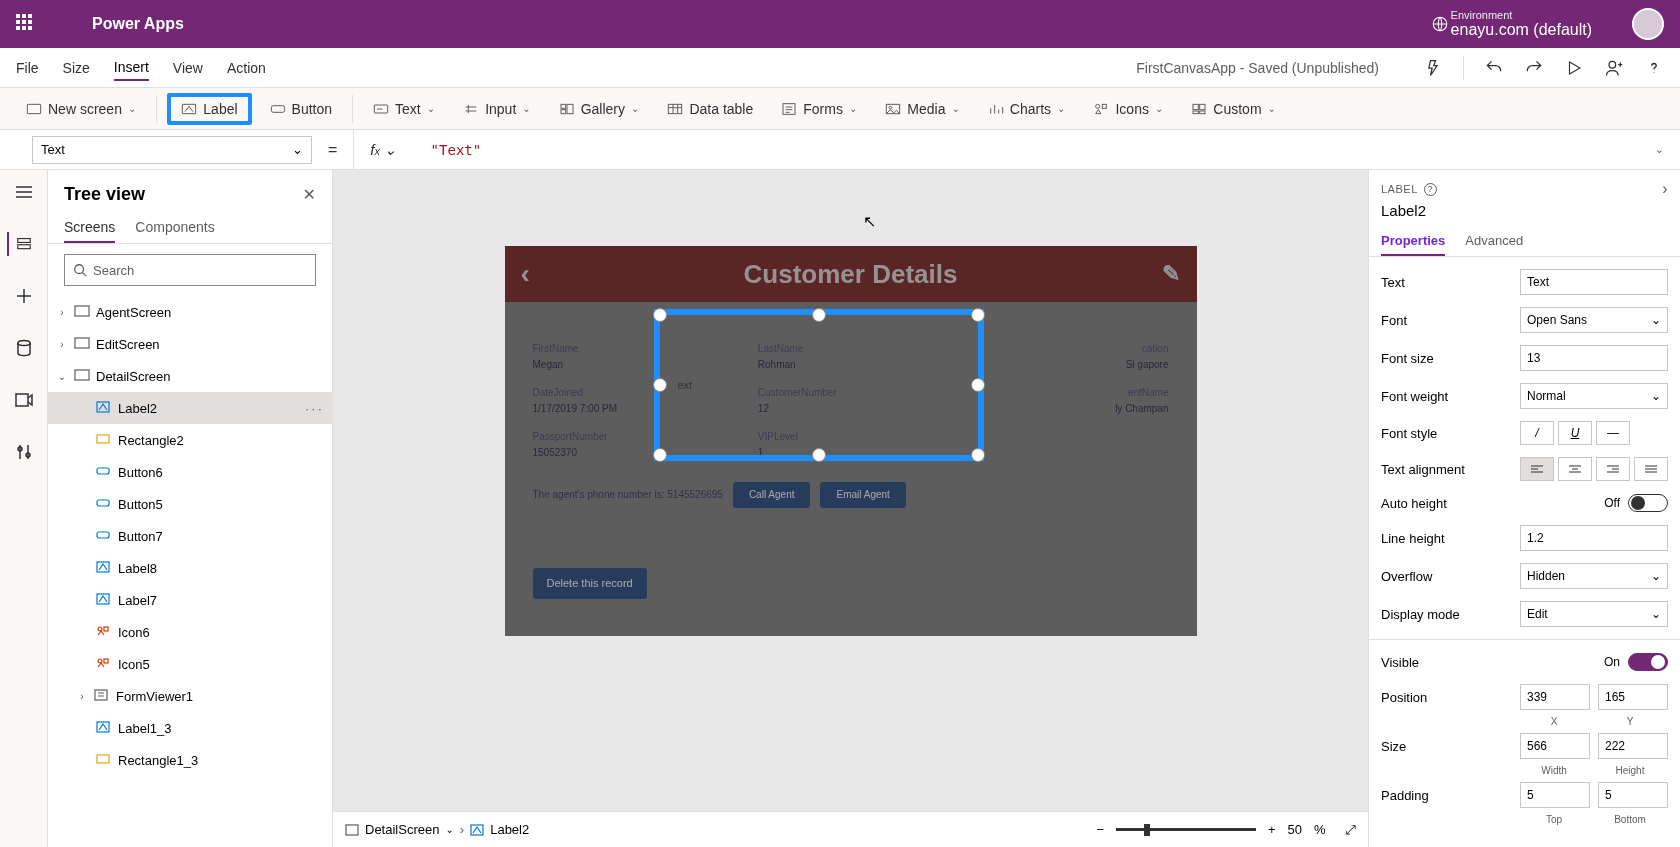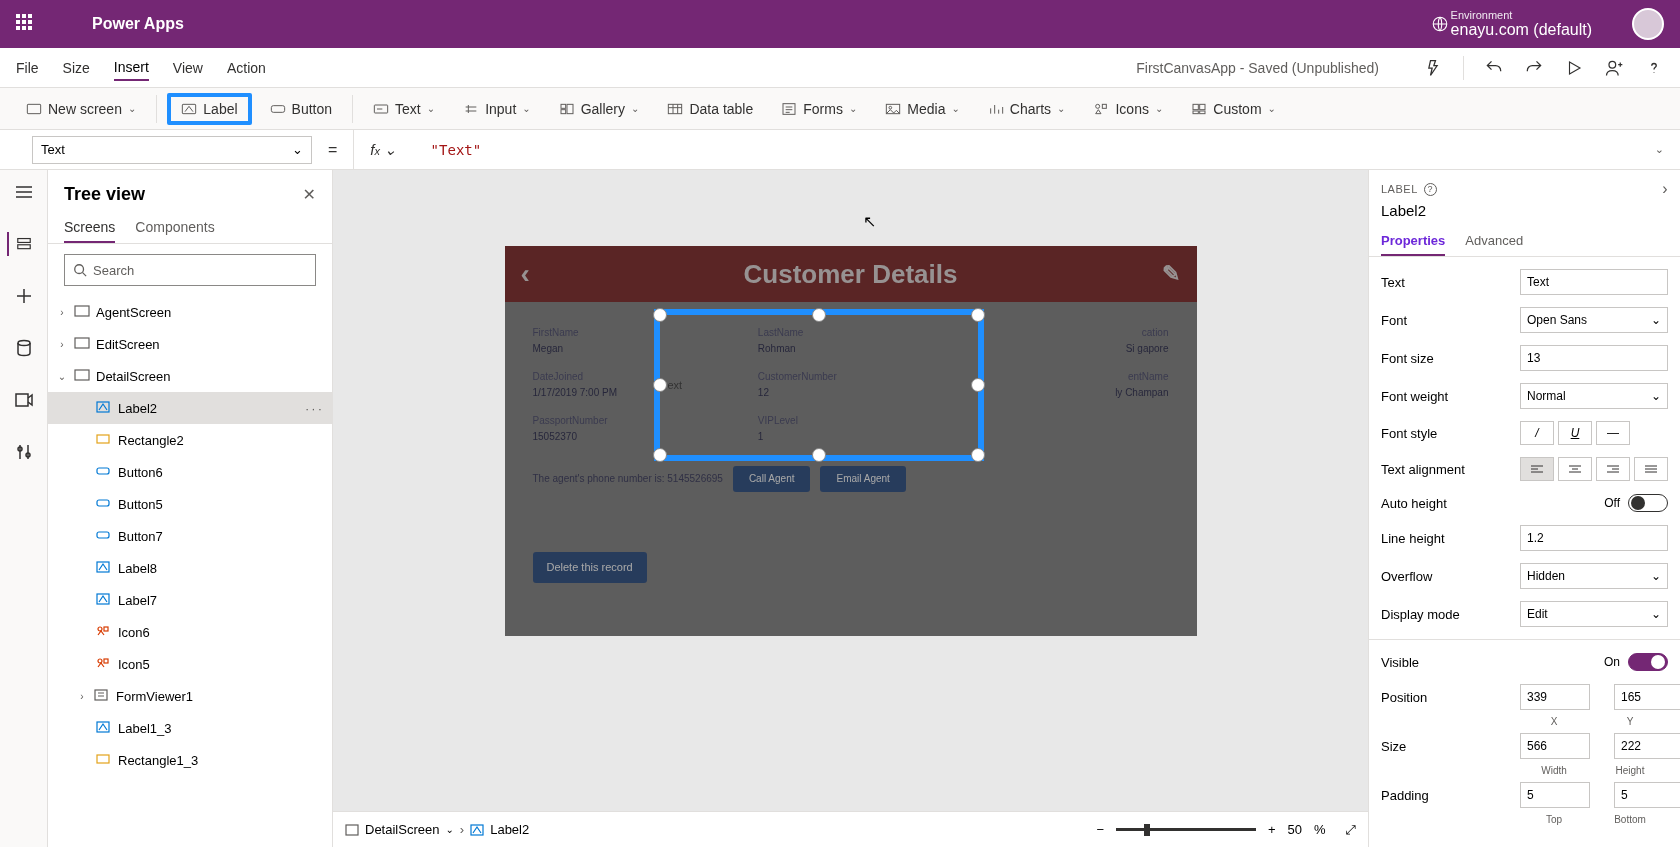--- a/index.html
+++ b/index.html
@@ -60,34 +60,34 @@
 .indent-2 { padding-left: 48px; }
 
 .canvas-area { flex: 1; background: #e8e8e8; position: relative; display: flex; flex-direction: column; }
 .canvas-stage { flex: 1; display: flex; align-items: flex-start; justify-content: center; padding-top: 76px; position: relative; }
 .cursor-arrow { position: absolute; top: 42px; left: 530px; font-size: 16px; }
 .phone-preview { width: 692px; height: 390px; background: #6f6f6f; position: relative; overflow: hidden; }
 .phone-preview::after { content: ""; position: absolute; inset: 0; background: rgba(60,60,60,0.35); pointer-events: none; }
 .phone-header { height: 56px; background: #6b1a1a; display: flex; align-items: center; justify-content: center; color: #c8c1c1; font-size: 26px; font-weight: 700; position: relative; }
 .phone-header .back { position: absolute; left: 16px; font-size: 28px; color: #c8c1c1; }
 .phone-header .edit { position: absolute; right: 16px; font-size: 22px; color: #c8c1c1; }
-.phone-body { padding: 24px 28px; color: #2a2a4a; font-size: 10px; line-height: 1.4; }
+.phone-body { padding: 40px 28px; color: #2a2a4a; font-size: 10px; line-height: 1.4; }
 .form-grid { display: grid; grid-template-columns: repeat(3, 1fr); gap: 14px 40px; }
 .form-field .flabel { font-size: 10px; color: #3a3a5a; }
 .form-field .fval { font-size: 10px; color: #1a1a3a; margin-top: 2px; }
 .agent-line { margin-top: 22px; font-size: 10px; display: flex; align-items: center; gap: 10px; }
 .pbtn { background: #1d3d6e; color: #e0e0e0; padding: 6px 16px; border-radius: 3px; font-size: 10px; }
 .del-btn { background: #1d3d6e; color: #e0e0e0; padding: 8px 14px; border-radius: 3px; font-size: 11px; margin-top: 60px; display: inline-block; }
 
 .selection-box { position: absolute; border: 6px solid #1f8fff; left: 149px; top: 63px; width: 330px; height: 152px; z-index: 5; }
 .sel-handle { position: absolute; width: 14px; height: 14px; background: #fff; border-radius: 50%; border: 1px solid #888; }
 .sh-tl { top: -7px; left: -7px; } .sh-tm { top: -7px; left: calc(50% - 7px); } .sh-tr { top: -7px; right: -7px; }
 .sh-ml { top: calc(50% - 7px); left: -7px; } .sh-mr { top: calc(50% - 7px); right: -7px; }
 .sh-bl { bottom: -7px; left: -7px; } .sh-bm { bottom: -7px; left: calc(50% - 7px); } .sh-br { bottom: -7px; right: -7px; }
-.sel-text { position: absolute; top: 50%; left: 8px; transform: translateY(-50%); font-size: 11px; color: #333; }
+.sel-text { position: absolute; top: 50%; left: 18px; transform: translateY(-50%); font-size: 11px; color: #333; }
 
 .canvas-footer { height: 36px; border-top: 1px solid #e1dfdd; background: #fff; display: flex; align-items: center; padding: 0 12px; gap: 14px; font-size: 13px; }
 .bcrumb { display: flex; align-items: center; gap: 6px; }
 .zoom-ctrl { margin-left: auto; display: flex; align-items: center; gap: 12px; font-size: 13px; }
 .slider { width: 140px; height: 3px; background: #323130; position: relative; }
 .slider .thumb { position: absolute; top: -4px; left: 20%; width: 6px; height: 12px; background: #323130; }
 
 .props-panel { width: 312px; background: #fff; border-left: 1px solid #e1dfdd; display: flex; flex-direction: column; font-size: 13px; overflow-y: auto; }
 .props-head { padding: 10px 12px 4px; display: flex; align-items: center; gap: 6px; color: #605e5c; font-size: 11px; letter-spacing: .5px; }
 .props-head .chevr { margin-left: auto; font-size: 16px; }
@@ -95,21 +95,21 @@
 .props-tabs { display: flex; gap: 20px; padding: 0 12px; border-bottom: 1px solid #e1dfdd; }
 .props-tabs .ptab { padding: 6px 0; cursor: pointer; color: #605e5c; font-size: 13px; }
 .props-tabs .ptab.active { color: #6d28d9; border-bottom: 2px solid #742774; font-weight: 600; }
 .prop-list { padding: 6px 0; }
 .prop-row { display: flex; align-items: center; padding: 6px 12px; min-height: 32px; }
 .prop-row .plabel { flex: 1; }
 .prop-row .pcontrol { width: 148px; }
 .prop-row input[type=text] { width: 100%; height: 26px; border: 1px solid #c8c6c4; padding: 0 6px; font-size: 12px; }
 .prop-row .sel { width: 100%; height: 26px; border: 1px solid #c8c6c4; display: flex; align-items: center; padding: 0 6px; font-size: 12px; justify-content: space-between; }
 .prop-row .num { width: 70px; }
-.prop-row .dual { display: flex; gap: 24px; margin-left: 28px; }
+.prop-row .dual { display: flex; gap: 8px; margin-left: 28px; }
 .prop-row .dual input { width: 70px; }
 .prop-sub { display: flex; padding: 0 12px; font-size: 10px; color: #605e5c; }
 .prop-sub span:first-child { margin-left: auto; width: 76px; text-align: center; }
 .prop-sub span:last-child { width: 76px; text-align: center; }
 .btn-group { display: flex; gap: 4px; }
 .btn-group .bg { width: 34px; height: 24px; border: 1px solid #c8c6c4; display: flex; align-items: center; justify-content: center; font-size: 12px; cursor: pointer; font-style: italic; }
 .btn-group .bg.act { background: #e1dfdd; }
 .toggle { width: 40px; height: 18px; border-radius: 10px; background: #fff; border: 1px solid #323130; position: relative; display: inline-block; }
 .toggle .knob { position: absolute; top: 1px; left: 2px; width: 14px; height: 14px; border-radius: 50%; background: #323130; }
 .toggle.on { background: #742774; border-color: #742774; }

